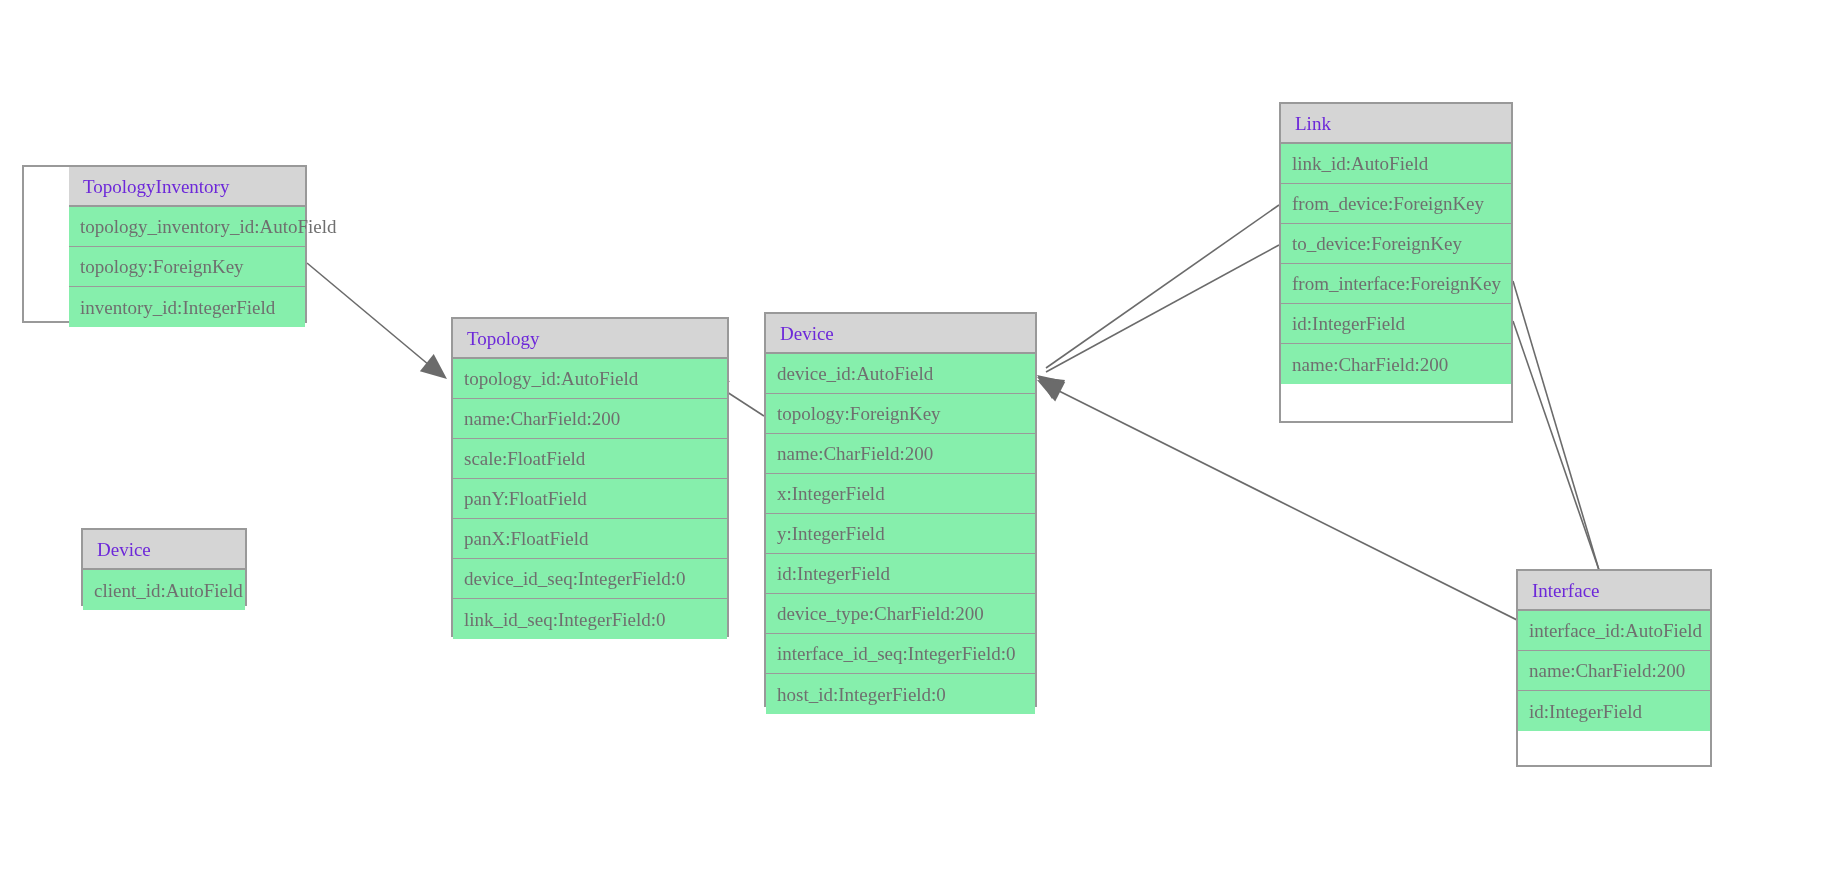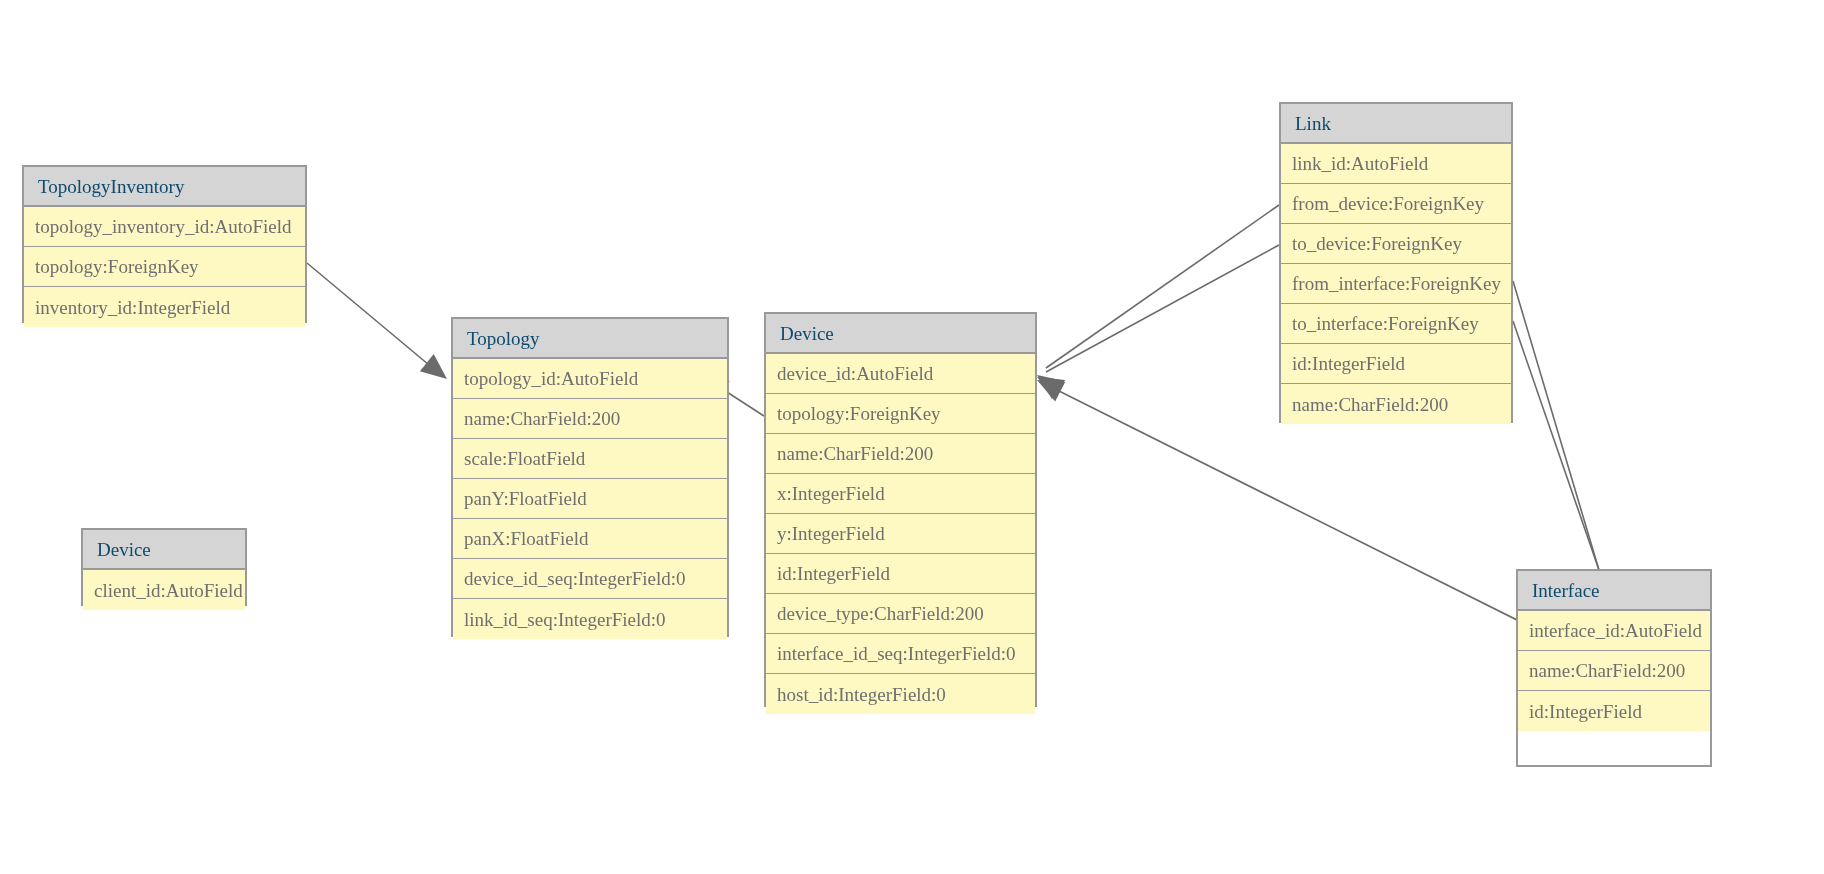--- a/index.html
+++ b/index.html
@@ -28,40 +28,40 @@
   .entity {
     position: absolute;
     box-sizing: border-box;
     border: 2px solid #999999;
     background: #ffffff;
   }
   .entity-header {
     box-sizing: border-box;
     background: #d5d5d5;
     border-bottom: 2px solid #999999;
-    color: #0c4a6e;
+    color: #6d28d9;
     font-size: 19px;
     line-height: 1;
     padding: 0 0 0 14px;
     display: flex;
     align-items: center;
     height: 40px;
   }
   .entity-field {
     box-sizing: border-box;
     border-bottom: 1px solid #9a9a9a;
     color: #6f6f6f;
     font-size: 19px;
     line-height: 1;
     padding: 0 8px 0 11px;
     display: flex;
     align-items: center;
     height: 40px;
     white-space: nowrap;
-    background: #fef9c3;
+    background: #86efac;
   }
   .entity-field:last-child {
     border-bottom: none;
   }
 </style>
 </head>
 <body>
 
 <div id="canvas">
   <svg id="edge-layer" viewBox="0 0 1824 874" width="1824" height="874">
@@ -88,21 +88,21 @@
       <g>
         <path d="M 1513,281 L 1607,597" stroke="#6b6b6b" stroke-width="1.6" fill="none"></path>
         <polygon points="0,0 -26,-11 -26,11" fill="#6b6b6b" transform="translate(1614,614) rotate(73)"></polygon>
       </g>
       <g>
         <path d="M 1513,321 L 1609,599" stroke="#6b6b6b" stroke-width="1.6" fill="none"></path>
         <polygon points="0,0 -26,-11 -26,11" fill="#6b6b6b" transform="translate(1616,616) rotate(71)"></polygon>
       </g>
     </svg>
   <div id="entities">
-      <div class="entity" style="left: 22px; top: 165px; width: 285px; height: 158px;">
+      <div class="entity" style="left: 22px; top: 165px; width: 285px; height: 158px; padding-left: 45px;">
         <div class="entity-header">TopologyInventory</div>
         <div class="entity-field">topology_inventory_id:AutoField</div>
         <div class="entity-field">topology:ForeignKey</div>
         <div class="entity-field">inventory_id:IntegerField</div>
       </div>
       <div class="entity" style="left: 81px; top: 528px; width: 166px; height: 78px;">
         <div class="entity-header">Device</div>
         <div class="entity-field">client_id:AutoField</div>
       </div>
       <div class="entity" style="left: 451px; top: 317px; width: 278px; height: 320px;">
@@ -126,21 +126,20 @@
         <div class="entity-field">device_type:CharField:200</div>
         <div class="entity-field">interface_id_seq:IntegerField:0</div>
         <div class="entity-field">host_id:IntegerField:0</div>
       </div>
       <div class="entity" style="left: 1279px; top: 102px; width: 234px; height: 321px;">
         <div class="entity-header">Link</div>
         <div class="entity-field">link_id:AutoField</div>
         <div class="entity-field">from_device:ForeignKey</div>
         <div class="entity-field">to_device:ForeignKey</div>
         <div class="entity-field">from_interface:ForeignKey</div>
-        <div class="entity-field">to_interface:ForeignKey</div>
         <div class="entity-field">id:IntegerField</div>
         <div class="entity-field">name:CharField:200</div>
       </div>
       <div class="entity" style="left: 1516px; top: 569px; width: 196px; height: 198px;">
         <div class="entity-header">Interface</div>
         <div class="entity-field">interface_id:AutoField</div>
         <div class="entity-field">name:CharField:200</div>
         <div class="entity-field">id:IntegerField</div>
       </div>
     </div>

